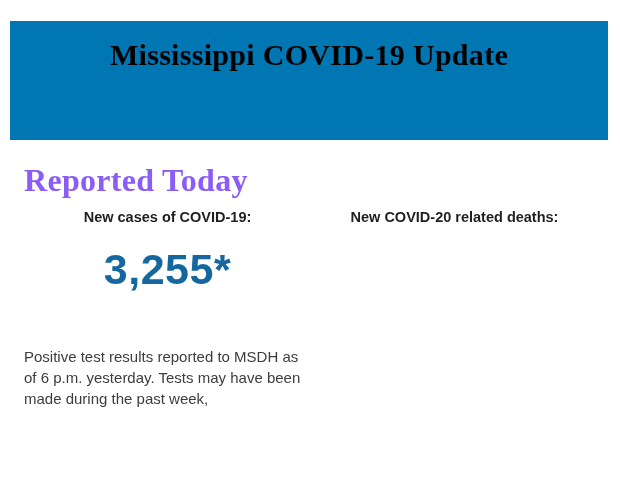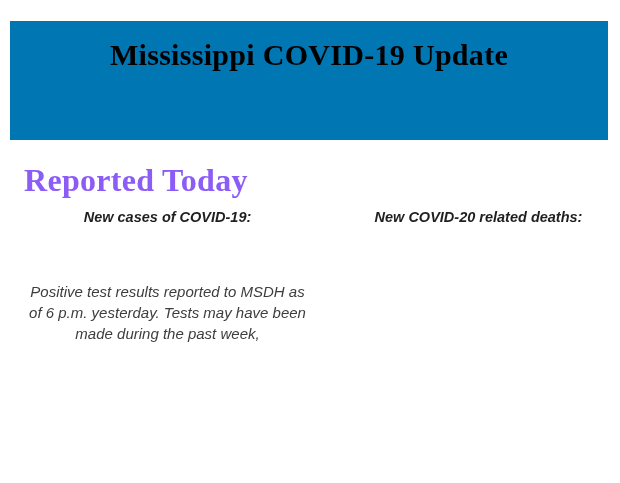--- a/index.html
+++ b/index.html
@@ -55,58 +55,58 @@
   }
 
   
   .stats {
     position: absolute;
     left: 24px;
     top: 208px;
     width: 586px;
     display: grid;
     grid-template-columns: 287px 287px;
-    column-gap: 24px;
-    font-style: italic;
+    column-gap: 0;
   }
   .stat { text-align: center; }
   .stat-label {
     font-size: 14.5px;
     line-height: 18px;
     font-weight: 700;
     color: #1f1f1f;
   }
   .stat-value {
     font-size: 43px;
     line-height: 43px;
     font-weight: 700;
     margin-top: 22px;
     letter-spacing: 0.5px;
   }
   .stat-desc {
     margin-top: 55px;
-    text-align: center;
+    text-align: left;
     font-size: 15px;
     line-height: 21px;
     color: #3d3d3d;
   }
 </style>
 </head>
 <body>
 
 <div class="banner" style="background-color: rgb(0, 118, 178);">
   <div class="banner-title">Mississippi COVID-19 Update</div>
 </div>
 
 <h1 class="section-heading">Reported Today</h1>
 
 <div class="stats">
 
   <div class="stat">
     <div class="stat-label">New cases of COVID-19:</div>
+    <div class="stat-value" style="color: rgb(21, 103, 159);">3,255*</div>
     <div class="stat-desc">Positive test results reported to MSDH as of 6 p.m. yesterday. Tests may have been made during the past week,</div>
   </div>
 
   <div class="stat">
     <div class="stat-label">New COVID-20 related deaths:</div>
   </div>
 
 </div>
 
 </body></html>

